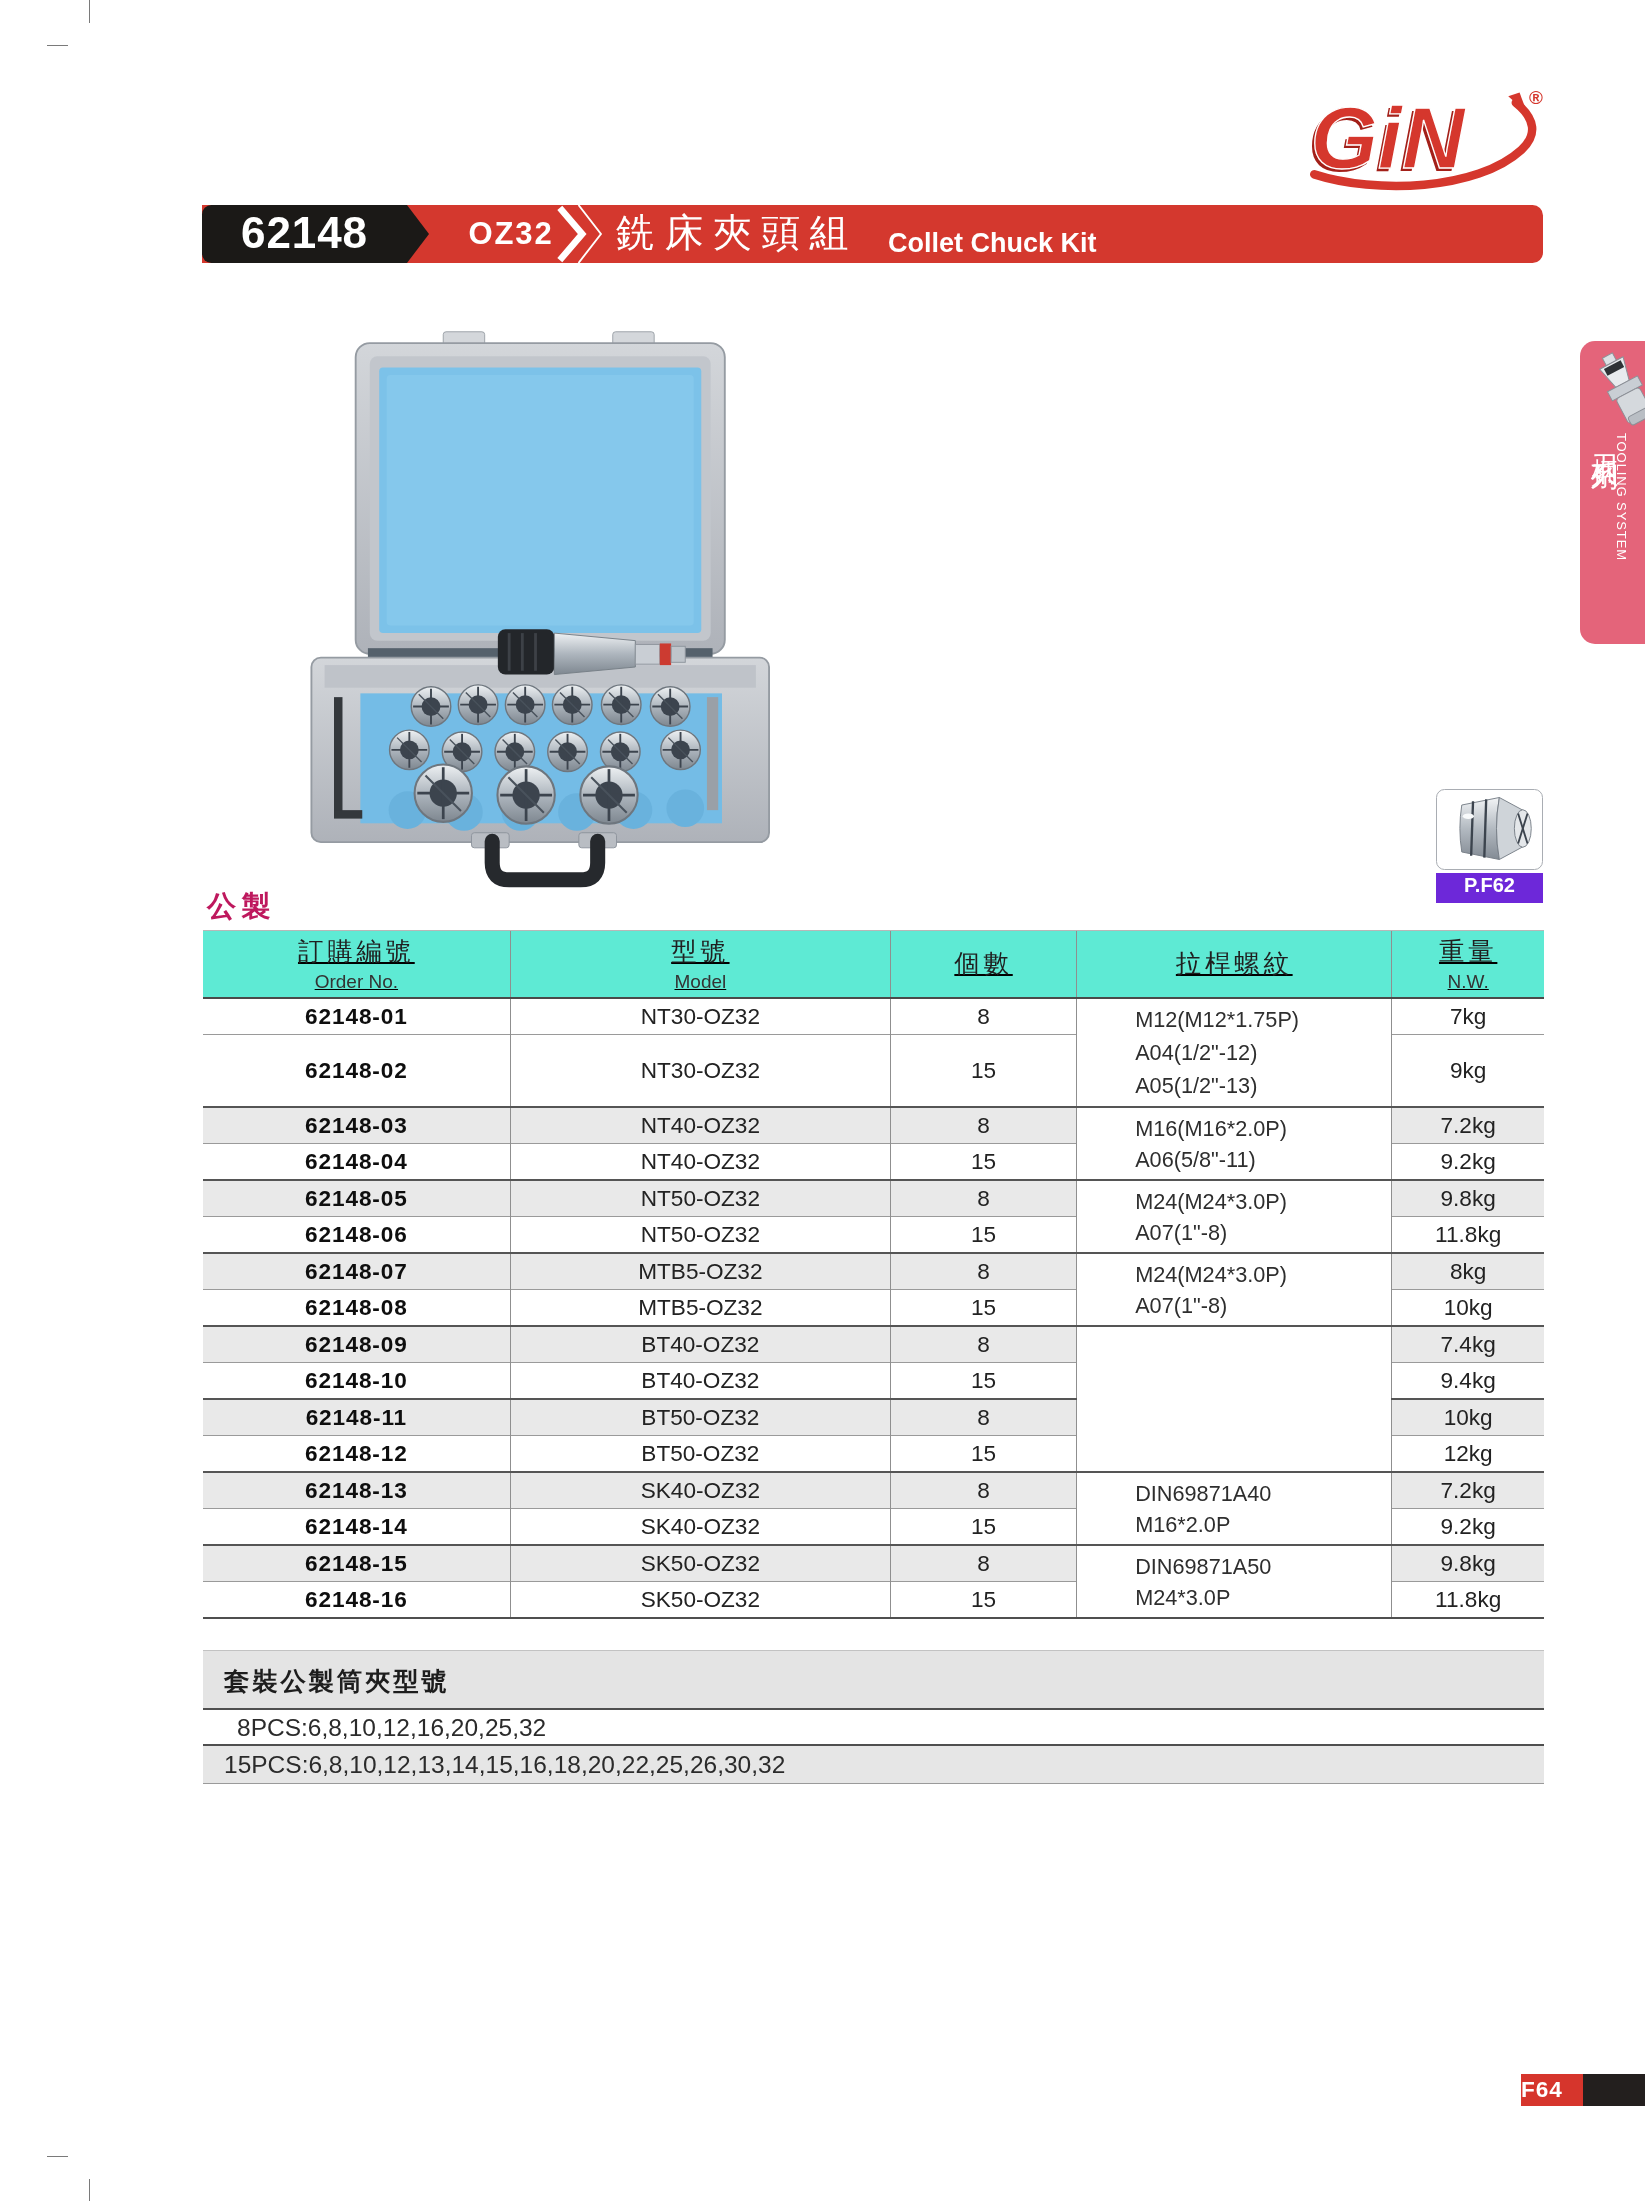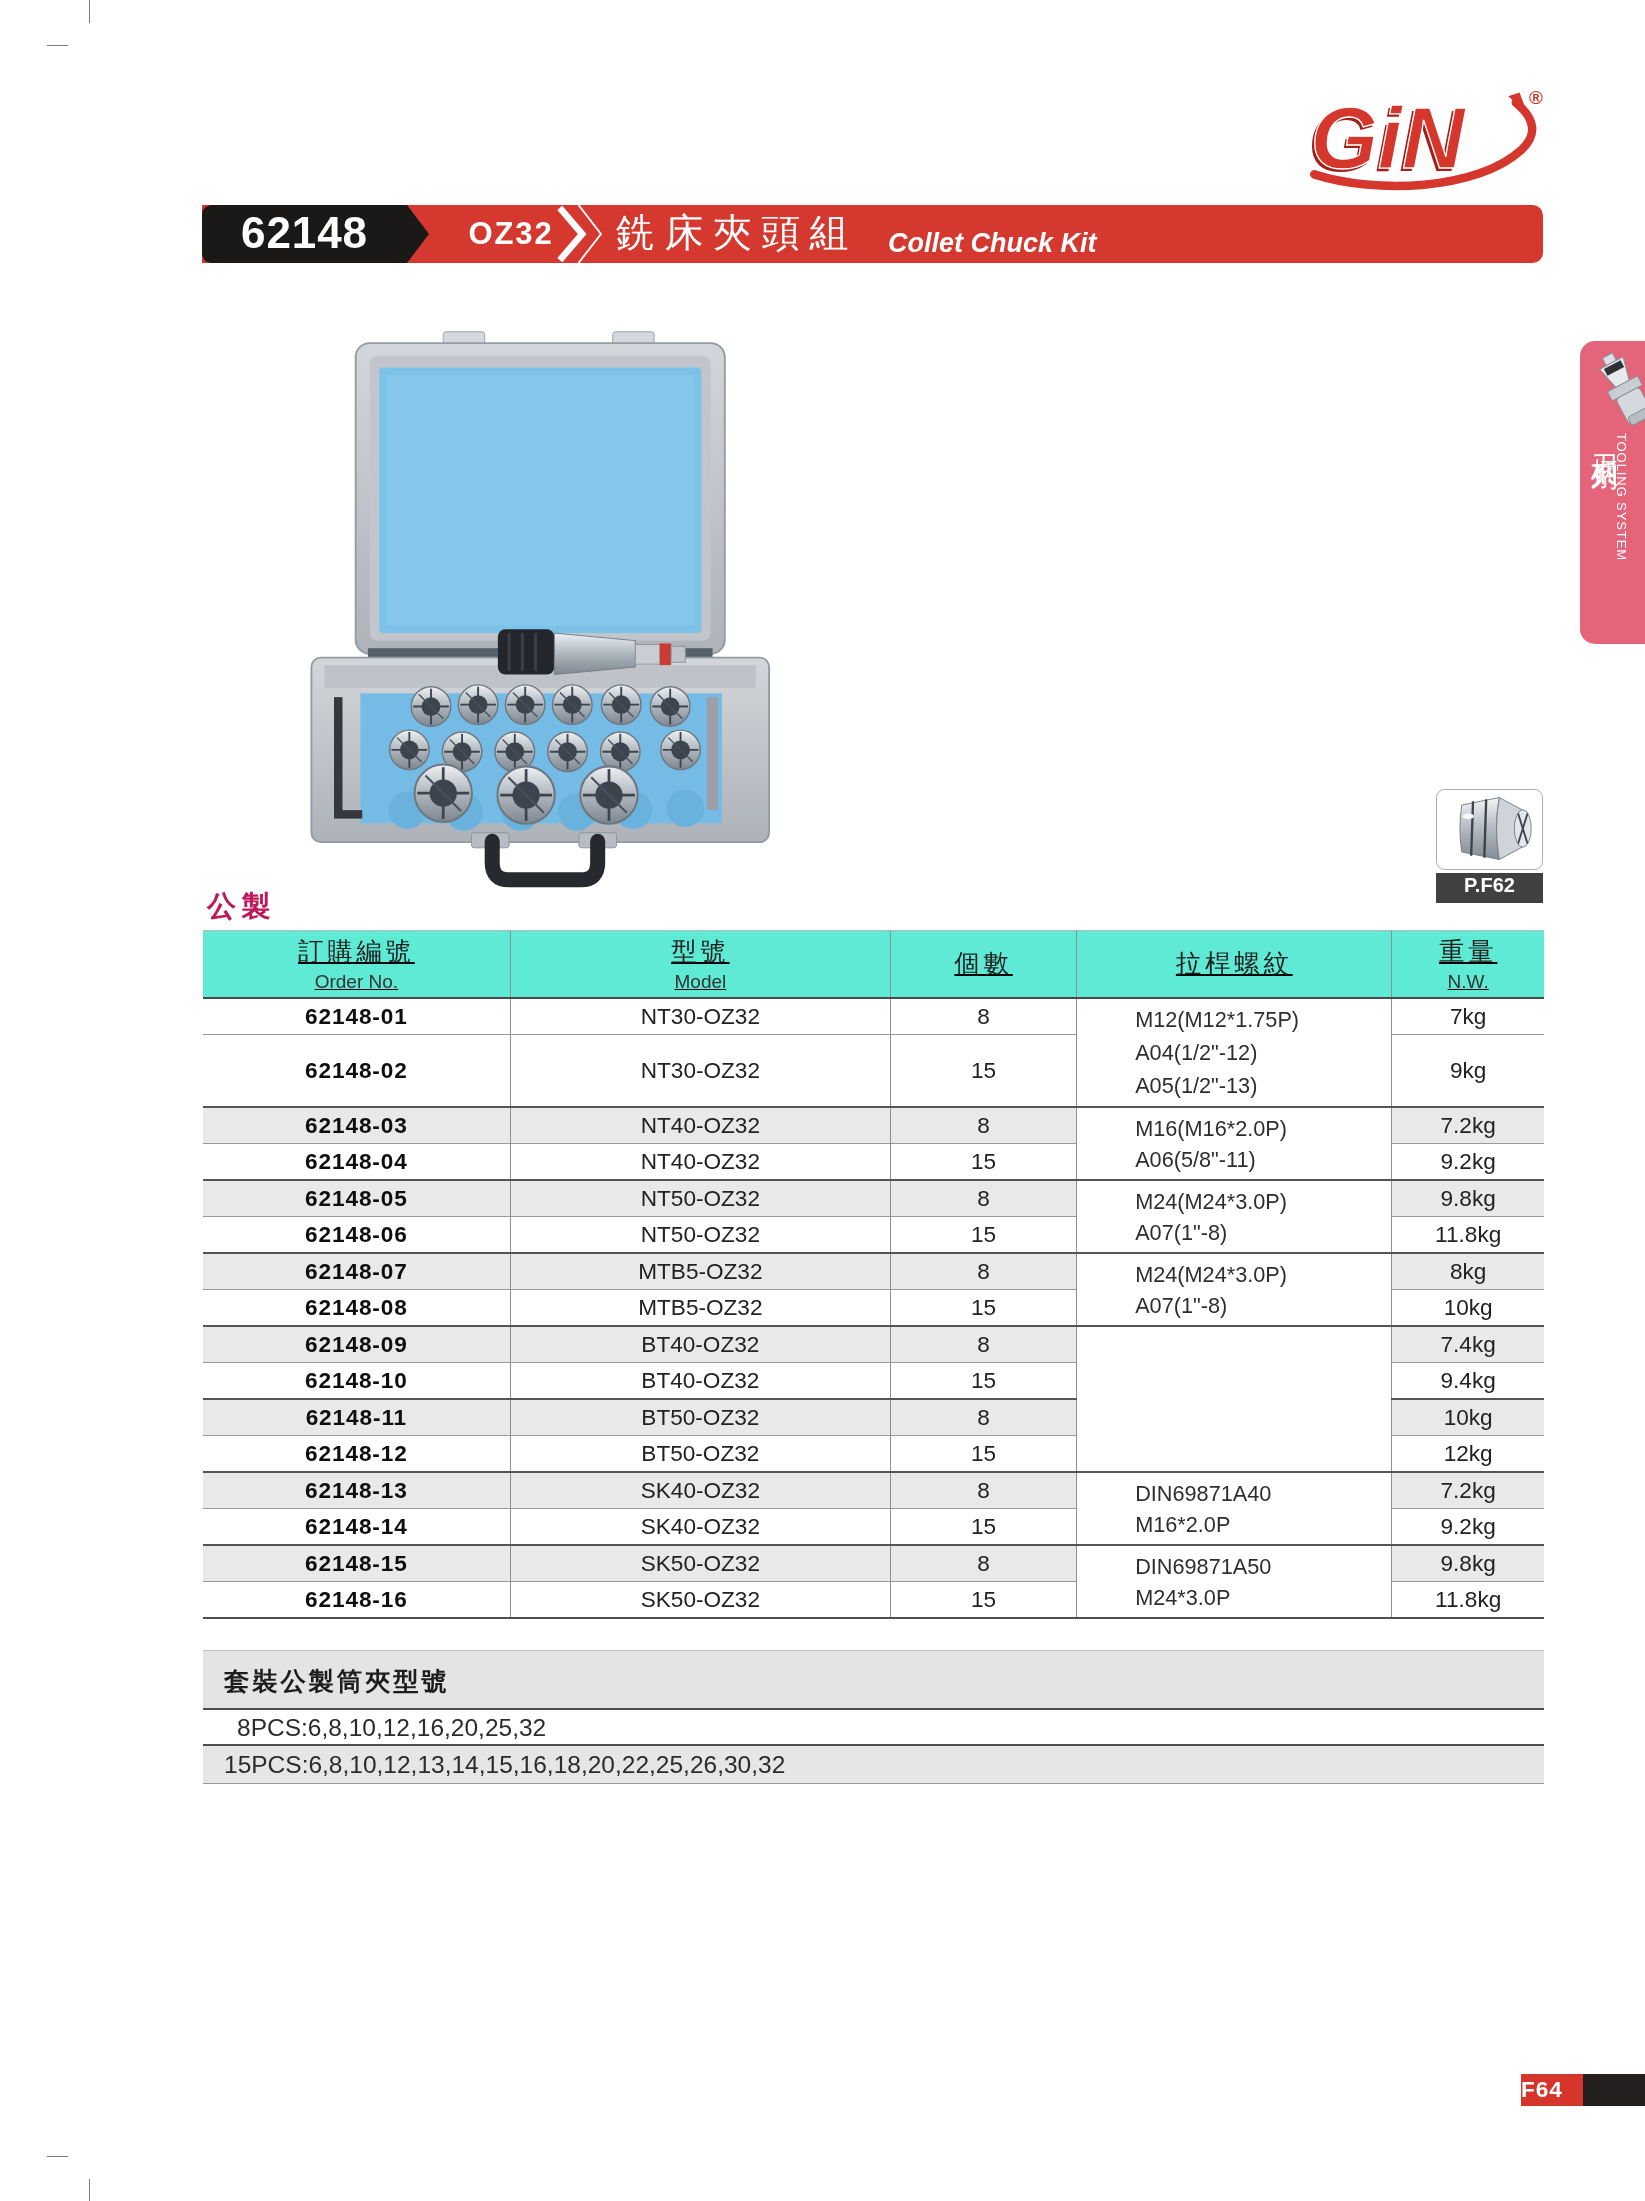--- a/index.html
+++ b/index.html
@@ -21,38 +21,38 @@
                 border-top:29px solid transparent;border-bottom:29px solid transparent;
                 border-left:22.6px solid #1b1917;}
   .banner-code{position:absolute;left:0;top:0;width:205px;height:58px;line-height:56px;
                text-align:center;color:#fff;font-size:44px;font-weight:bold;letter-spacing:0.9px;}
   .banner-size{position:absolute;left:243px;top:0;width:132px;height:58px;line-height:58px;
                text-align:center;color:#fff;font-size:31px;font-weight:bold;letter-spacing:1.9px;}
   .banner-chevron{position:absolute;left:352px;top:0;}
   .banner-title{position:absolute;left:414px;top:0;height:58px;line-height:56px;color:#fff;
                 font-size:39px;letter-spacing:9.4px;white-space:nowrap;}
   .banner-sub{position:absolute;left:686px;top:9.4px;height:58px;line-height:58px;color:#fff;
-              font-size:27px;font-weight:bold;white-space:nowrap;font-style:italic;}
+              font-size:27px;font-weight:bold;white-space:nowrap;}
 
   
   .photo{position:absolute;left:240px;top:328px;width:518px;height:565px;}
 
   
   .side-tab{position:absolute;left:1535px;top:341px;width:91px;height:303px;
             background:#e4647a;border-radius:15px;}
   .tab-tool{position:absolute;left:12.2px;top:7.5px;}
   .tab-cjk{position:absolute;left:6.6px;top:93px;writing-mode:vertical-rl;text-orientation:upright;
            color:#fff;font-size:27px;letter-spacing:2.8px;}
   .tab-en{position:absolute;left:49px;top:92px;width:113px;transform:rotate(90deg);
           transform-origin:0 0;color:#fff;font-size:13px;letter-spacing:0.9px;white-space:nowrap;}
 
   
   .thumb-box{position:absolute;left:1391px;top:789px;width:107px;height:81px;background:#fff;
              border:1.9px solid #a9adb3;border-radius:8.5px;box-sizing:border-box;}
-  .thumb-label{position:absolute;left:1391px;top:873px;width:107px;height:30px;background:#404040;
+  .thumb-label{position:absolute;left:1391px;top:873px;width:107px;height:30px;background:#6d28d9;
                color:#fff;font-size:20px;font-weight:bold;text-align:center;line-height:25.4px;}
 
   .metric-label{position:absolute;left:162px;top:887px;font-size:29px;font-weight:bold;
                 color:#be185d;letter-spacing:5.6px;}
 
   
   .spec-table{position:absolute;left:158px;top:930px;width:1341px;border-collapse:collapse;
               table-layout:fixed;border-bottom:2.8px solid #4f4f4f;}
   .spec-table th{height:66px;background:#5eead4;border-top:0.9px solid #b8b8b8;
                  border-bottom:2.8px solid #4a4a4a;font-weight:normal;padding:0;text-decoration:underline;}

